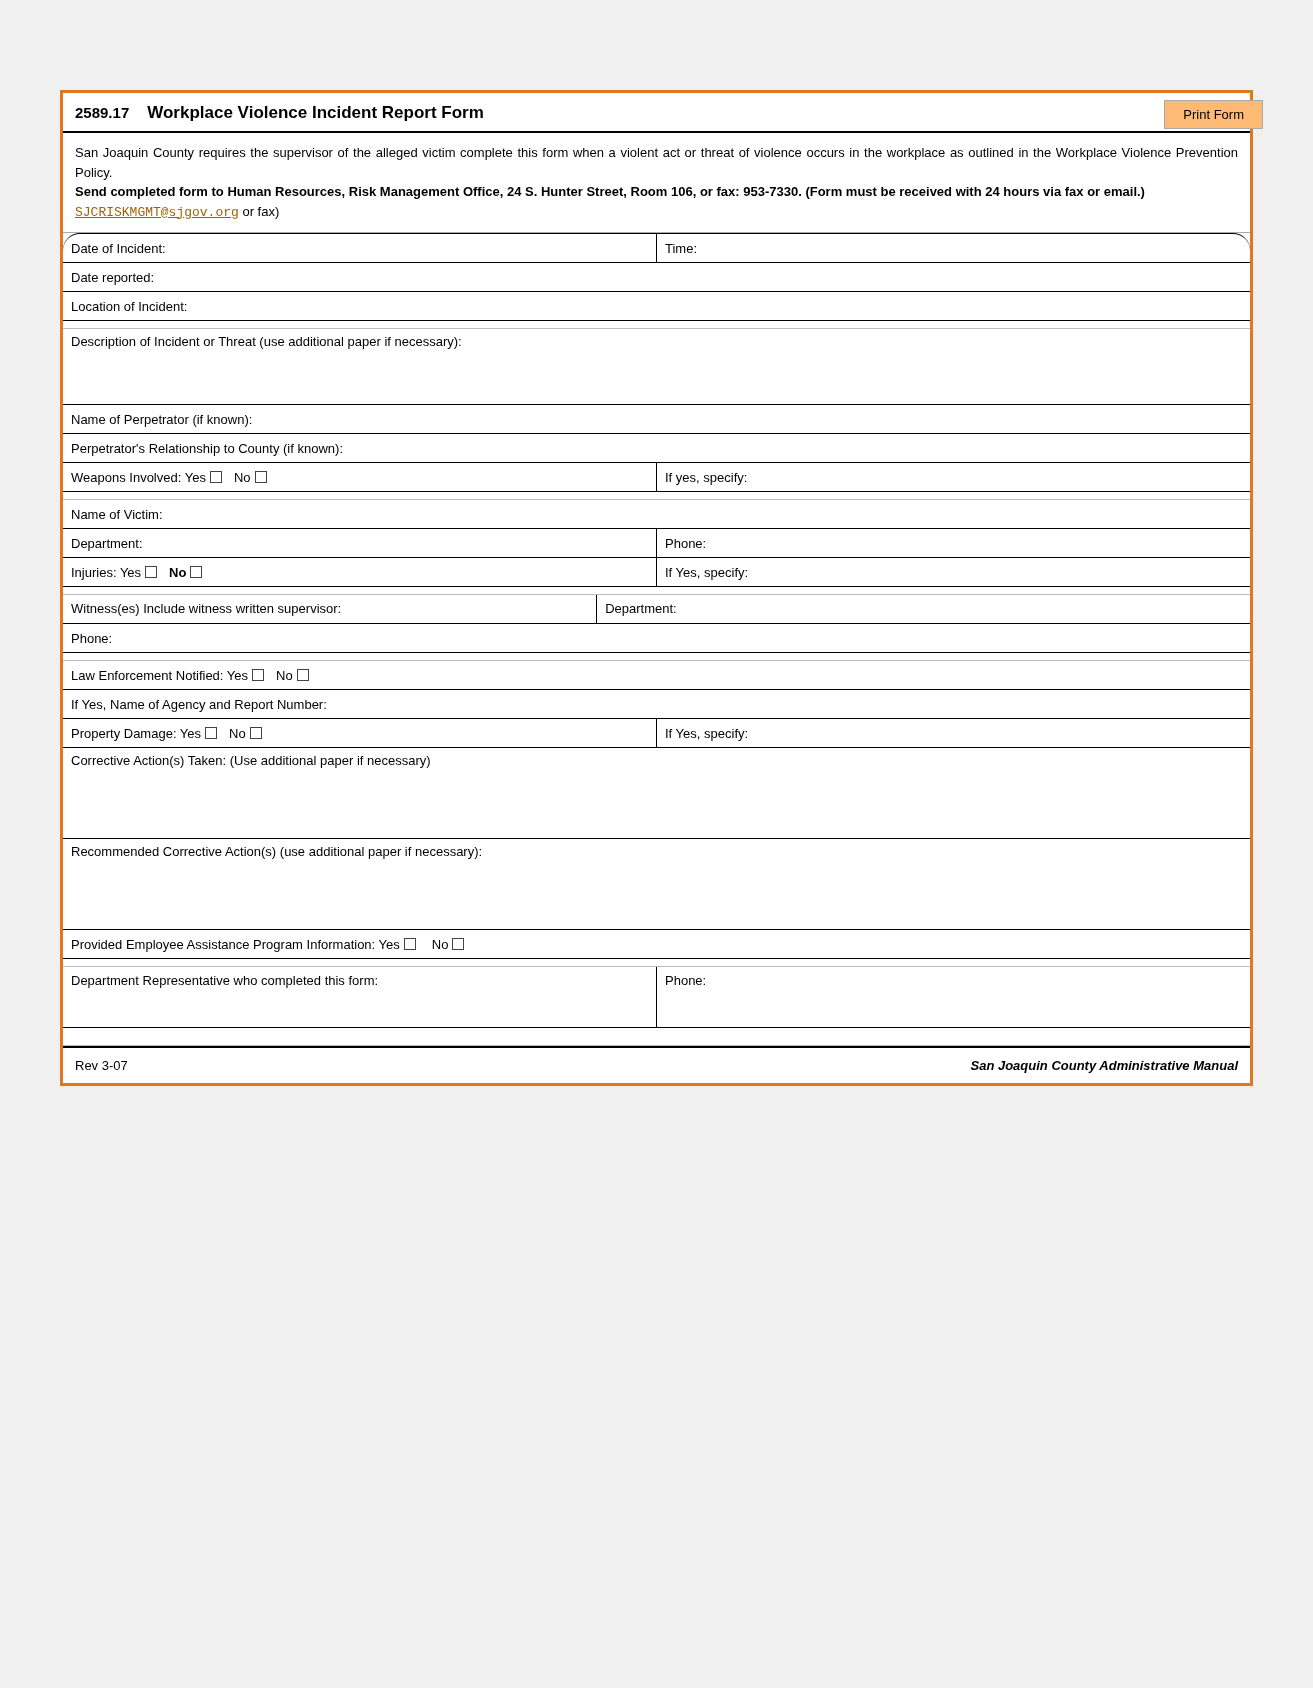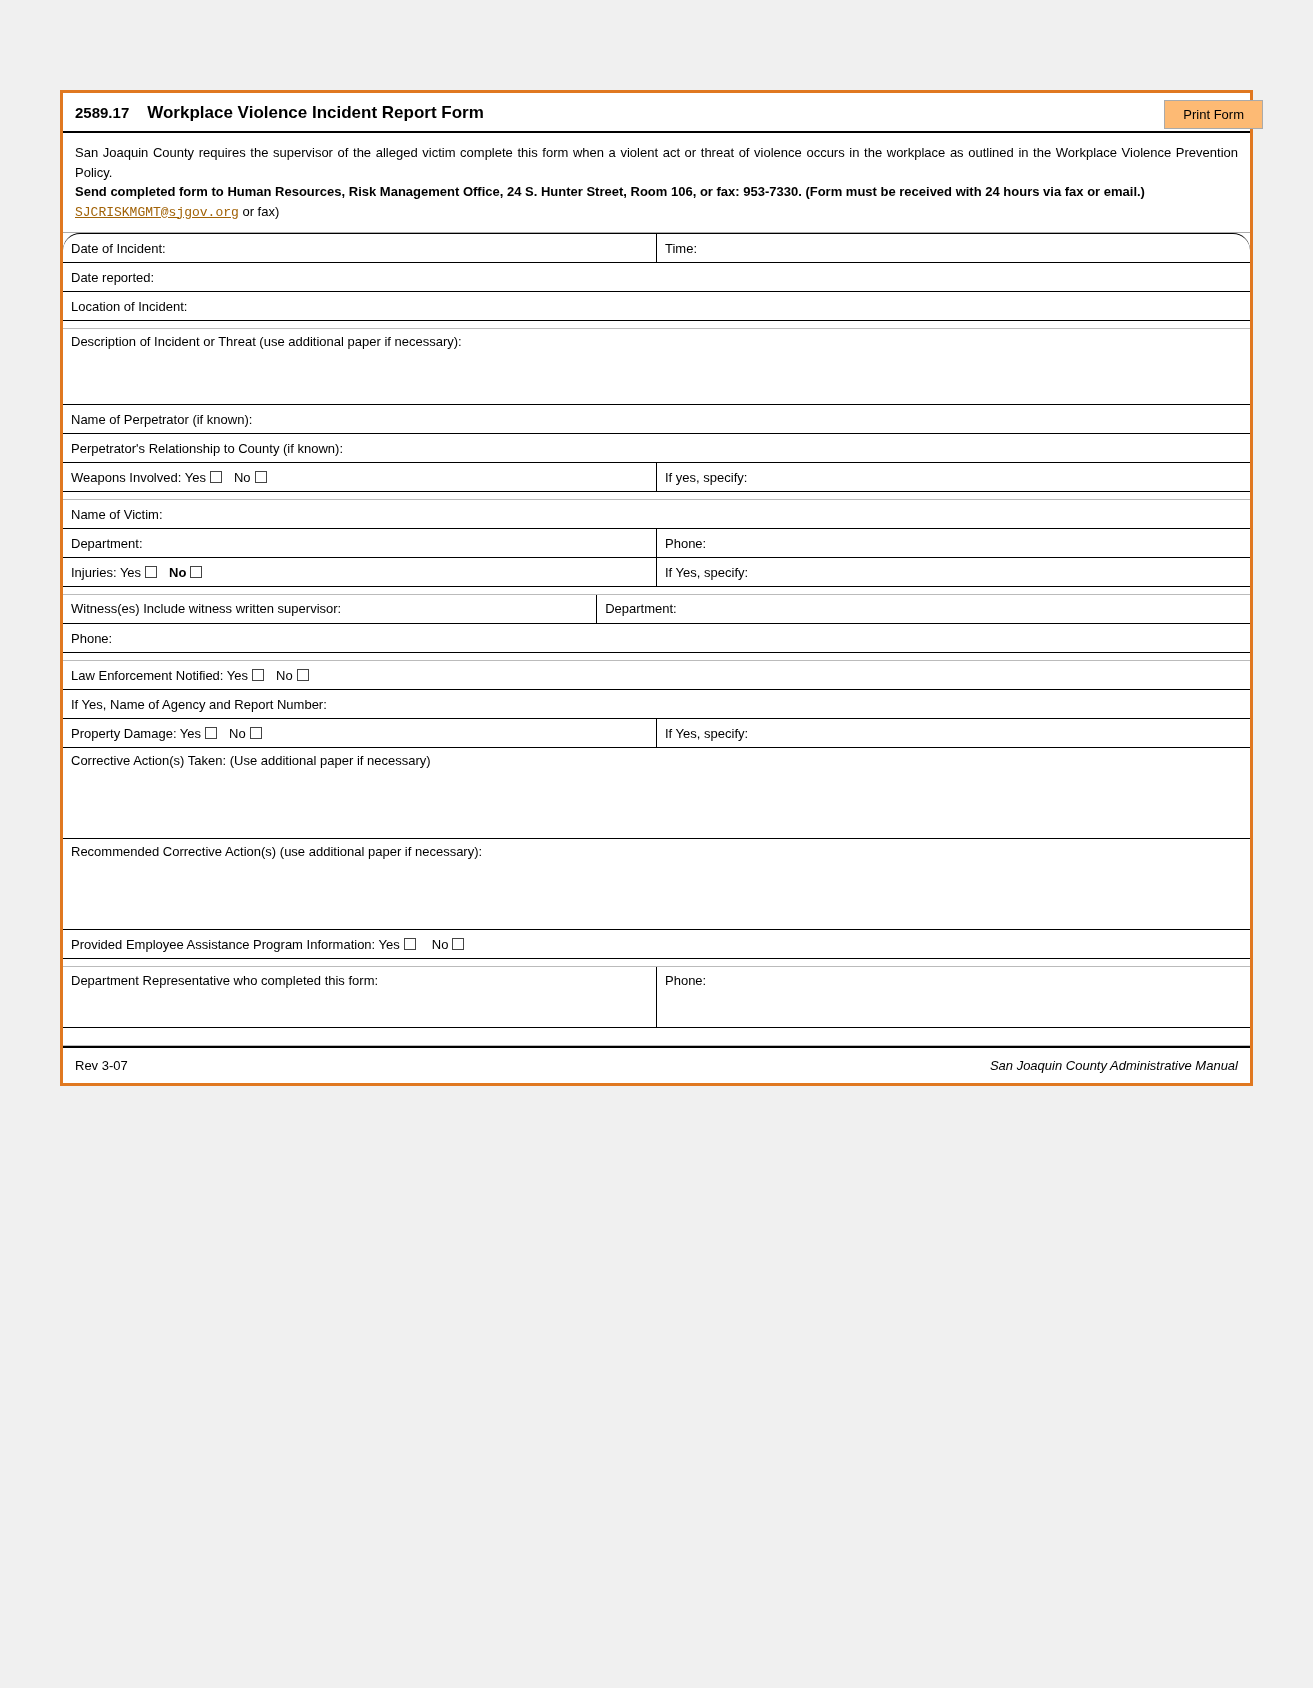--- a/index.html
+++ b/index.html
@@ -119,21 +119,21 @@
       justify-content: space-between;
       padding: 10px 12px;
       border-top: 2px solid #000;
       font-size: 13px;
     }
     .footer-left {
       font-weight: normal;
     }
     .footer-right {
       font-style: italic;
-      font-weight: normal;
+      font-weight: bold;
     }
     .section-spacer {
       height: 8px;
       border-bottom: 1px solid #bbb;
     }
   </style>
 </head>
 <body>
 
 <div class="page-wrapper">

